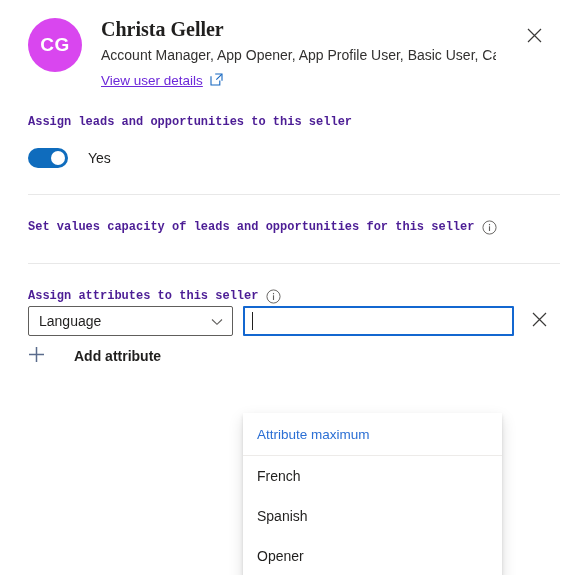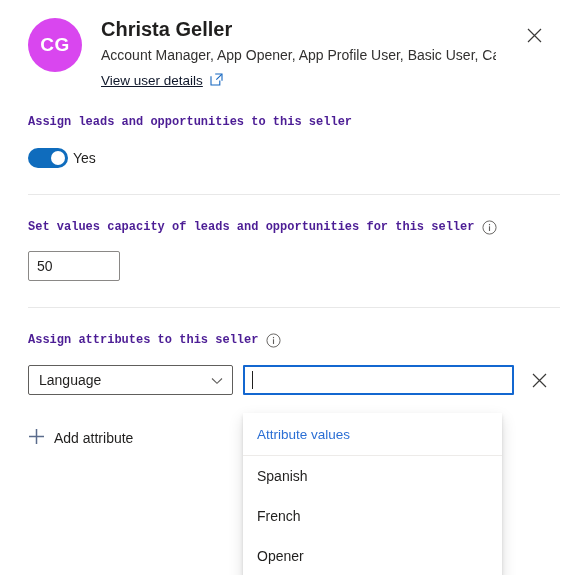--- a/index.html
+++ b/index.html
@@ -46,38 +46,39 @@
     padding-right: 46px;
   }
   .user-name {
     font-size: 20px;
     font-weight: 600;
     line-height: 26px;
     color: #201f1e;
     white-space: nowrap;
     overflow: hidden;
     text-overflow: ellipsis;
+    font-family: Liberation Serif, serif;
   }
   .user-roles {
     font-size: 14px;
     line-height: 20px;
     color: #323130;
     margin-top: 3px;
     white-space: nowrap;
     overflow: hidden;
   }
   .details-link-row {
     margin-top: 7px;
     display: flex;
     align-items: center;
     gap: 7px;
   }
   .details-link {
     font-size: 13.5px;
-    color: #0f172a;
+    color: #6d28d9;
     text-decoration: underline;
     cursor: pointer;
     line-height: 18px;
   }
   .ext-icon { display: block; }
   .close-btn {
     position: absolute;
     top: 23px;
     right: 22px;
     width: 28px;
@@ -133,21 +134,21 @@
   .toggle .knob {
     position: absolute;
     top: 3px;
     right: 3px;
     width: 14px;
     height: 14px;
     border-radius: 50%;
     background: #ffffff;
   }
   .toggle-label {
-    margin-left: 5px;
+    margin-left: 20px;
     font-size: 14px;
     color: #201f1e;
     line-height: 20px;
   }
 
   
   .info-icon {
     width: 15px;
     height: 15px;
     display: inline-block;
@@ -165,23 +166,22 @@
     font-family: "Liberation Sans", sans-serif;
     font-size: 14px;
     color: #201f1e;
     padding: 0 8px;
     background: #ffffff;
     outline: none;
   }
 
   
   .attr-row {
-    margin-top: 15px;
-    display: flex;
-    align-items: flex-end;
+    display: flex;
+    align-items: center;
     position: relative;
   }
   .attr-select {
     width: 205px;
     height: 30px;
     border: 1px solid #605e5c;
     border-radius: 2px;
     background: #ffffff;
     display: flex;
     align-items: center;
@@ -259,28 +259,29 @@
   .dropdown-item {
     font-size: 14px;
     color: #201f1e;
     padding: 10px 14px;
     line-height: 20px;
     cursor: pointer;
   }
 
   
   .add-attr {
-    margin-top: 31px;
+    margin-top: 8px;
     display: inline-flex;
     align-items: center;
-    gap: 9px;
+    gap: 29px;
     cursor: pointer;
     background: none;
     border: none;
     padding: 2px 0;
+    font-weight: bold;
   }
   .add-attr .plus-icon { display: block; }
   .add-attr .add-label {
     font-size: 14px;
     color: #201f1e;
     line-height: 20px;
   }
 </style>
 </head>
 <body>
@@ -326,21 +327,20 @@
   <div class="section-label">
     <span>Set values capacity of leads and opportunities for this seller</span>
     <span class="info-icon">
       <svg width="15" height="15" viewBox="0 0 16 16" xmlns="http://www.w3.org/2000/svg">
         <circle cx="8" cy="8" r="7" stroke="#605e5c" stroke-width="1" fill="none"></circle>
         <rect x="7.4" y="6.7" width="1.2" height="5" fill="#605e5c"></rect>
         <rect x="7.4" y="4.2" width="1.2" height="1.4" fill="#605e5c"></rect>
       </svg>
     </span>
   </div>
-  <input class="capacity-input" type="text" value="50" style="">
 </div>
 
 <div class="divider"></div>
 
 <div class="section sec-attributes">
   <div class="section-label">
     <span>Assign attributes to this seller</span>
     <span class="info-icon">
       <svg width="15" height="15" viewBox="0 0 16 16" xmlns="http://www.w3.org/2000/svg">
         <circle cx="8" cy="8" r="7" stroke="#605e5c" stroke-width="1" fill="none"></circle>
@@ -378,17 +378,17 @@
     <span class="plus-icon">
       <svg width="17" height="17" viewBox="0 0 17 17" xmlns="http://www.w3.org/2000/svg">
         <path d="M8.5 1 V16 M1 8.5 H16" stroke="#5a6b8c" stroke-width="1.5"></path>
       </svg>
     </span>
     <span class="add-label">Add attribute</span>
   </button>
 </div>
 
 <div class="dropdown">
-  <div class="dropdown-header">Attribute values</div>
+  <div class="dropdown-header">Attribute maximum</div>
+  <div class="dropdown-item">French</div>
   <div class="dropdown-item">Spanish</div>
-  <div class="dropdown-item">French</div>
   <div class="dropdown-item">Opener</div>
 </div>
 
 </body></html>

